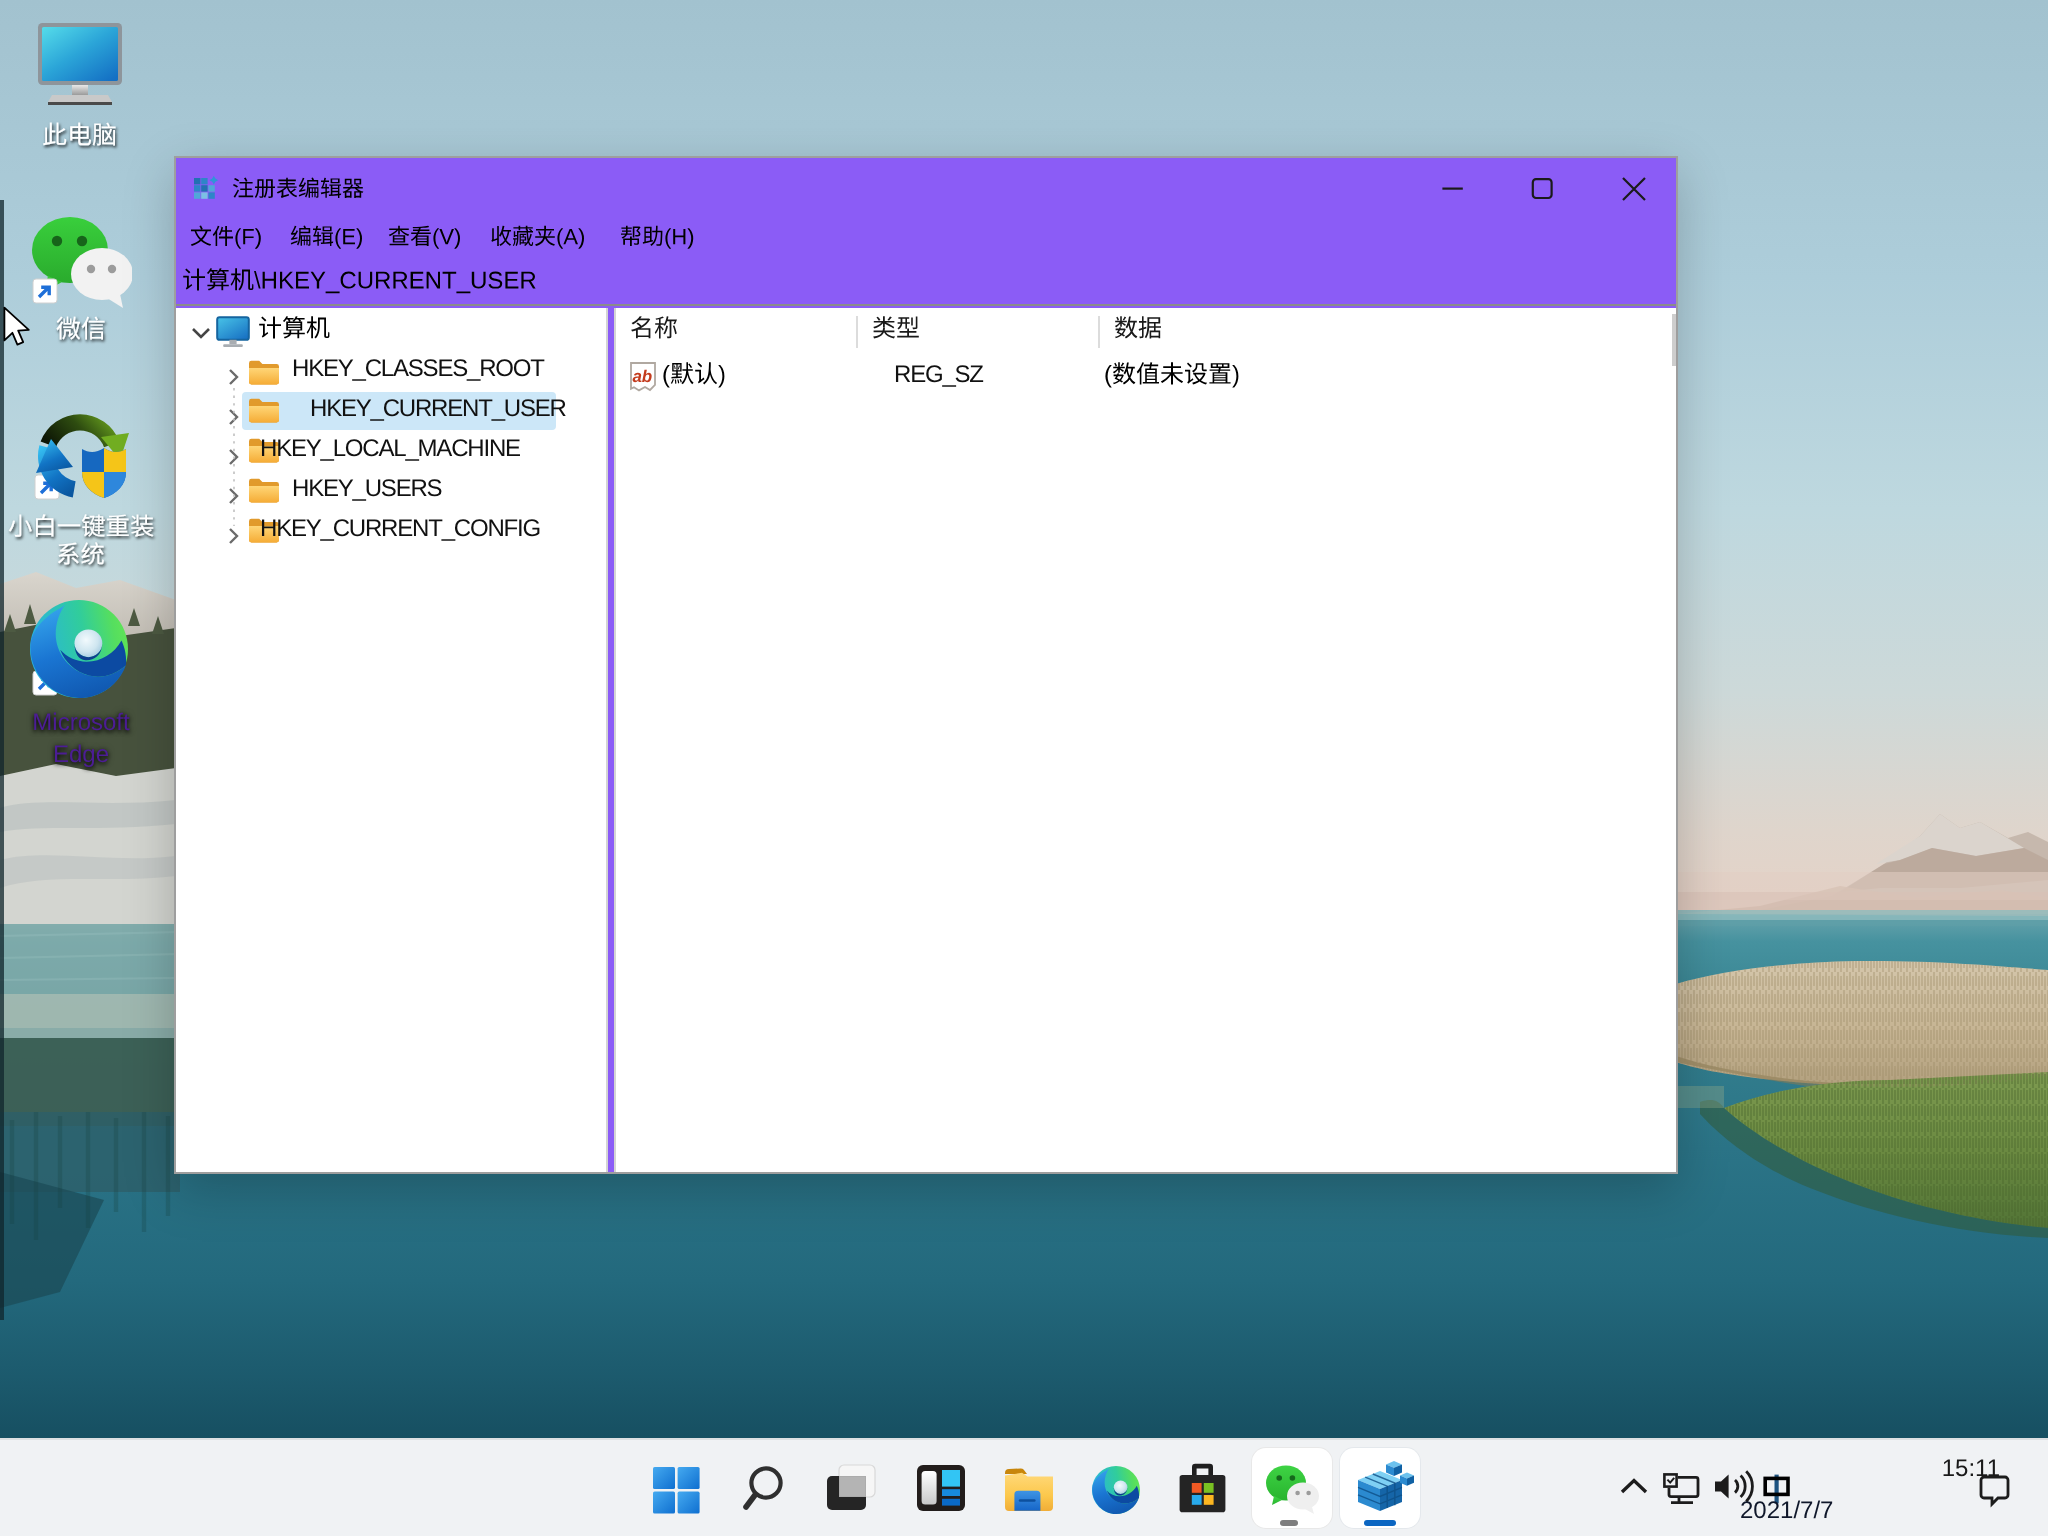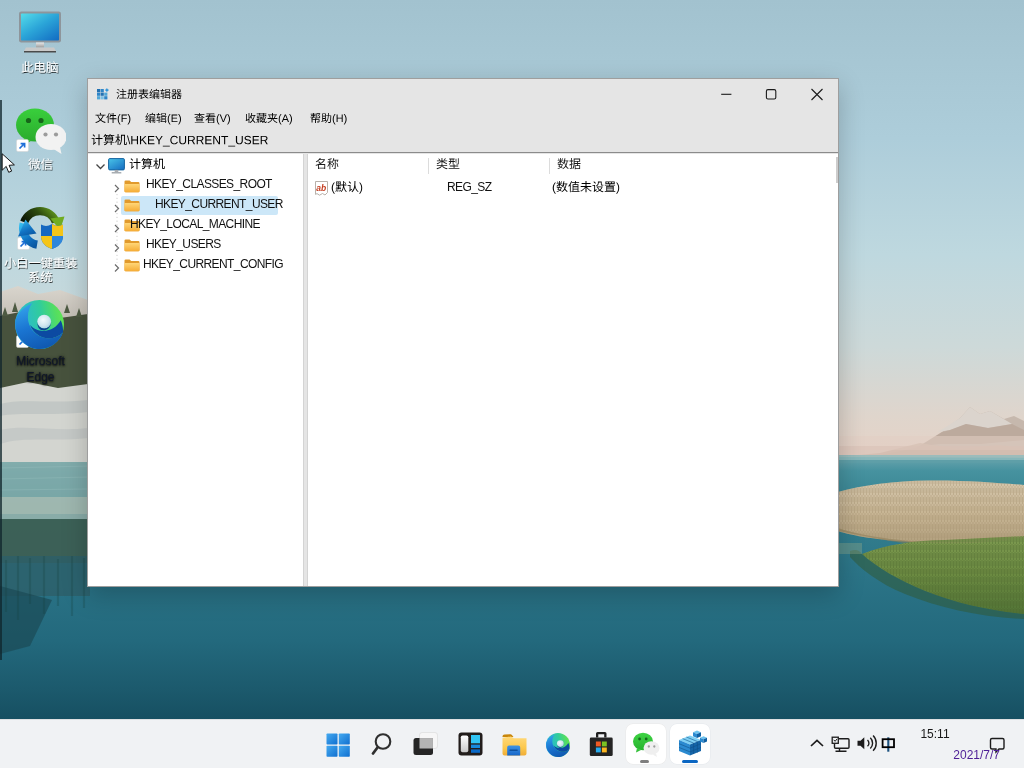--- a/index.html
+++ b/index.html
@@ -1,25 +1,25 @@
 <!DOCTYPE html>
 <html><head><meta charset="utf-8"><title>d</title><style>
 *{margin:0;padding:0;box-sizing:border-box}
 html,body{width:1024px;height:768px;overflow:hidden;font-family:"Liberation Sans",sans-serif;position:relative;background:#9db8c2}
 .abs{position:absolute}
-#win{position:absolute;left:87px;top:78px;width:752px;height:509px;background:#e5e5e5;border:1px solid #9e9e9e;box-shadow:0 8px 24px rgba(0,0,0,0.22)}
+#win{position:absolute;left:87px;top:78px;width:752px;height:509px;background:#8b5cf6;border:1px solid #9e9e9e;box-shadow:0 8px 24px rgba(0,0,0,0.22)}
 #addr{position:absolute;left:0;top:51px;width:750px;height:23px;border-bottom:1px solid #8b8b8b}
 #treepane{position:absolute;left:0;top:75px;width:215px;height:432px;background:#fff}
 #rightpane{position:absolute;left:220px;top:75px;width:530px;height:432px;background:#fff}
 #split1{position:absolute;left:215px;top:75px;width:1px;height:432px;background:#d4d4d4}
 #split2{position:absolute;left:219px;top:75px;width:1px;height:432px;background:#d4d4d4}
 .hkey{position:absolute;font-size:12px;line-height:14px;color:#111;letter-spacing:-0.6px;white-space:pre}
 #taskbar{position:absolute;left:0;top:719px;width:1024px;height:49px;background:#f0f2f4;border-top:1px solid #dde0e2}
 .tile{position:absolute;top:724px;width:40px;height:40px;border-radius:7px;background:#fff}
-.lbl{color:#0f172a;font-size:12px;text-shadow:0 1px 2px rgba(0,0,0,.95),0 0 3px rgba(0,0,0,.5);position:absolute;text-align:center;white-space:nowrap}
+.lbl{color:#4c1d95;font-size:12px;text-shadow:0 1px 2px rgba(0,0,0,.95),0 0 3px rgba(0,0,0,.5);position:absolute;text-align:center;white-space:nowrap}
 </style></head><body>
 <svg class="abs" style="left:0;top:0" width="1024" height="768" viewBox="0 0 1024 768">
 <defs>
 <linearGradient id="sky" x1="0" y1="0" x2="0" y2="1">
  <stop offset="0" stop-color="#a2c2cf"></stop>
         <stop offset="0.3" stop-color="#adcdda"></stop>
  <stop offset="0.55" stop-color="#bed8df"></stop>
         <stop offset="0.75" stop-color="#cdd9d9"></stop>
  <stop offset="0.9" stop-color="#dfd5cc"></stop>
         <stop offset="1" stop-color="#e6d2c6"></stop>
@@ -280,21 +280,21 @@
           <stop offset="1" stop-color="#f5ac36"></stop>
         </linearGradient>
       </defs>
 <path d="M0.5,2.6 a1.2,1.2 0 0 1 1.2,-1.2 L5.6,1.4 L7.2,3 L14.3,3 a1.2,1.2 0 0 1 1.2,1.2 L15.5,12 a1.2,1.2 0 0 1 -1.2,1.2 L1.7,13.2 a1.2,1.2 0 0 1 -1.2,-1.2 Z" fill="#e19a2c"></path>
 <path d="M0.5,5 L15.5,5 L15.5,12 a1.2,1.2 0 0 1 -1.2,1.2 L1.7,13.2 a1.2,1.2 0 0 1 -1.2,-1.2 Z" fill="url(#fg4)"></path>
 </svg>
     <div class="hkey" style="left:58px;top:98.4px">HKEY_CLASSES_ROOT</div>
     <div class="hkey" style="left:67px;top:118.3px">HKEY_CURRENT_USER</div>
     <div class="hkey" style="left:42px;top:138.2px">HKEY_LOCAL_MACHINE</div>
     <div class="hkey" style="left:58px;top:158.1px">HKEY_USERS</div>
-    <div class="hkey" style="left:55px;top:178.0px">HKEY_CURRENT_CONFIG</div>
+    <div class="hkey" style="left:42px;top:178.0px">HKEY_CURRENT_CONFIG</div>
     <div class="abs" style="left:340px;top:79px;width:1px;height:16px;background:#dcdcdc"></div>
     <div class="abs" style="left:461px;top:79px;width:1px;height:16px;background:#dcdcdc"></div>
     <div class="abs" style="left:747.5px;top:78px;width:2px;height:26px;background:#cdcdcd"></div>
     <svg class="abs" style="left:226px;top:102px" width="15" height="15" viewBox="0 0 15 15">
 <path d="M1.5,0.5 L13.5,0.5 L13.5,11.5 L11,14 L8.5,12.5 L5.5,14.2 L3,12.6 L1.5,13.4 Z" fill="#fff" stroke="#b0a8a0" stroke-width="0.9"></path>
 <text x="2.2" y="10.2" font-family="Liberation Sans" font-weight="bold" font-style="italic" font-size="8.5" fill="#c43c1e">ab</text>
 </svg>
     <div class="hkey" style="left:359px;top:101.2px">REG_SZ</div>
   </div>
 <div id="taskbar"></div>
@@ -469,22 +469,22 @@
   </svg>
 <svg style="position:absolute;left:557px;top:154.8px;overflow:visible" width="26" height="18">
     <path transform="translate(0,13.2)" d="M5.3 -9.9C5.1 -9.4 4.7 -8.7 4.4 -8.3L5.0 -8.0C5.3 -8.4 5.7 -9.0 6.1 -9.5ZM1.1 -9.5C1.4 -9.0 1.7 -8.4 1.8 -7.9L2.5 -8.2C2.4 -8.7 2.1 -9.3 1.7 -9.8ZM4.9 -3.1C4.6 -2.5 4.3 -2.0 3.8 -1.5C3.3 -1.7 2.9 -2.0 2.4 -2.2C2.6 -2.4 2.8 -2.8 3.0 -3.1ZM1.3 -1.8C1.9 -1.6 2.6 -1.3 3.2 -1.0C2.4 -0.4 1.5 -0.1 0.5 0.2C0.6 0.3 0.8 0.6 0.9 0.9C2.0 0.6 3.0 0.1 3.9 -0.6C4.3 -0.4 4.7 -0.1 4.9 0.1L5.5 -0.5C5.2 -0.7 4.9 -0.9 4.5 -1.1C5.1 -1.8 5.6 -2.7 5.9 -3.7L5.4 -3.9L5.3 -3.9H3.3L3.6 -4.5L2.8 -4.6C2.7 -4.4 2.6 -4.1 2.5 -3.9H0.8V-3.1H2.1C1.8 -2.6 1.6 -2.2 1.3 -1.8ZM3.1 -10.1V-7.8H0.6V-7.1H2.8C2.2 -6.3 1.3 -5.6 0.5 -5.2C0.6 -5.1 0.9 -4.7 1.0 -4.5C1.7 -4.9 2.5 -5.6 3.1 -6.3V-4.8H3.9V-6.5C4.5 -6.1 5.2 -5.5 5.5 -5.2L6.0 -5.9C5.7 -6.1 4.7 -6.7 4.1 -7.1H6.4V-7.8H3.9V-10.1ZM7.5 -10.0C7.2 -7.9 6.7 -5.9 5.8 -4.6C6.0 -4.5 6.3 -4.2 6.5 -4.0C6.8 -4.5 7.0 -5.0 7.3 -5.6C7.5 -4.4 7.9 -3.3 8.3 -2.4C7.7 -1.2 6.7 -0.4 5.4 0.3C5.6 0.4 5.8 0.8 5.9 1.0C7.1 0.3 8.1 -0.5 8.8 -1.5C9.4 -0.5 10.1 0.3 11.1 0.9C11.2 0.6 11.5 0.3 11.7 0.1C10.7 -0.4 9.9 -1.3 9.3 -2.4C9.9 -3.6 10.3 -5.1 10.6 -6.9H11.4V-7.8H8.0C8.1 -8.4 8.3 -9.1 8.4 -9.9ZM9.7 -6.9C9.5 -5.5 9.2 -4.3 8.8 -3.3C8.3 -4.4 8.0 -5.6 7.8 -6.9Z M17.8 -2.9V1.0H18.6V0.5H22.3V0.9H23.1V-2.9H20.8V-4.3H23.5V-5.1H20.8V-6.4H23.1V-9.6H16.7V-5.9C16.7 -4.0 16.6 -1.4 15.4 0.4C15.6 0.5 16.0 0.8 16.1 0.9C17.1 -0.5 17.5 -2.6 17.6 -4.3H20.0V-2.9ZM17.6 -8.8H22.2V-7.2H17.6ZM17.6 -6.4H20.0V-5.1H17.6L17.6 -5.9ZM18.6 -0.3V-2.1H22.3V-0.3ZM14.0 -10.1V-7.7H12.5V-6.8H14.0V-4.2C13.4 -4.0 12.8 -3.8 12.3 -3.7L12.6 -2.8L14.0 -3.3V-0.2C14.0 0.0 13.9 0.0 13.8 0.0C13.7 0.1 13.2 0.1 12.7 0.0C12.8 0.3 12.9 0.7 12.9 0.9C13.7 0.9 14.1 0.9 14.4 0.7C14.7 0.6 14.8 0.3 14.8 -0.2V-3.6L16.2 -4.0L16.1 -4.8L14.8 -4.4V-6.8H16.2V-7.7H14.8V-10.1Z" fill="#1a1a1a"></path>
   </svg>
 <svg style="position:absolute;left:331px;top:178.3px;overflow:visible" width="34" height="18">
     <path transform="translate(0,13.2)" d="M0.7 -3.1Q0.7 -4.8 1.3 -6.2Q1.8 -7.5 2.9 -8.7H3.9Q2.8 -7.5 2.3 -6.1Q1.8 -4.7 1.8 -3.1Q1.8 -1.5 2.3 -0.1Q2.8 1.2 3.9 2.5H2.9Q1.8 1.3 1.3 -0.1Q0.7 -1.4 0.7 -3.1Z M13.1 -9.1C13.6 -8.5 14.2 -7.7 14.4 -7.2L15.1 -7.6C14.8 -8.1 14.2 -8.9 13.7 -9.5ZM6.0 -8.4C6.2 -7.8 6.3 -7.1 6.3 -6.6L6.8 -6.7C6.8 -7.2 6.6 -7.9 6.4 -8.5ZM6.4 -1.4C6.5 -0.8 6.6 0.1 6.6 0.7L7.2 0.6C7.2 0.0 7.1 -0.8 7.0 -1.5ZM7.6 -1.4C7.8 -0.8 8.0 -0.0 8.0 0.5L8.6 0.3C8.6 -0.2 8.4 -0.9 8.2 -1.5ZM8.8 -1.5C9.0 -1.0 9.3 -0.4 9.3 0.0L9.9 -0.2C9.9 -0.6 9.6 -1.2 9.4 -1.7ZM5.4 -1.7C5.1 -1.1 4.8 -0.1 4.4 0.4L5.0 0.7C5.4 0.1 5.7 -0.8 6.0 -1.4ZM8.4 -8.5C8.3 -8.0 8.1 -7.1 7.9 -6.6L8.3 -6.4C8.5 -6.9 8.8 -7.7 9.0 -8.3ZM12.2 -10.1V-7.3L12.2 -6.6H10.2V-5.8H12.1C12.0 -3.8 11.5 -1.5 9.7 0.4C10.0 0.5 10.3 0.7 10.4 0.9C11.7 -0.5 12.4 -2.2 12.7 -3.8C13.2 -1.8 14.0 -0.1 15.1 0.9C15.3 0.7 15.6 0.4 15.8 0.2C14.3 -0.9 13.4 -3.2 13.0 -5.8H15.4V-6.6H13.0L13.0 -7.3V-10.1ZM5.8 -9.0H7.2V-6.1H5.8ZM7.8 -9.0H9.1V-6.1H7.8ZM5.0 -4.5V-3.8H7.1V-2.9L4.7 -2.7L4.8 -1.9C6.1 -2.0 8.1 -2.2 10.0 -2.3L10.0 -3.0L7.9 -2.9V-3.8H9.8V-4.5H7.9V-5.4H9.8V-9.7H5.1V-5.4H7.1V-4.5Z M17.7 -9.3C18.3 -8.7 19.1 -8.0 19.5 -7.5L20.1 -8.2C19.7 -8.6 18.9 -9.3 18.3 -9.9ZM23.5 -10.1C23.4 -6.0 23.5 -1.8 20.5 0.3C20.7 0.5 21.0 0.8 21.1 1.0C22.8 -0.2 23.6 -1.9 24.0 -3.9C24.4 -2.2 25.3 -0.2 27.0 0.9C27.1 0.7 27.4 0.5 27.6 0.3C25.0 -1.4 24.4 -5.2 24.3 -6.4C24.4 -7.6 24.4 -8.8 24.4 -10.1ZM16.6 -6.3V-5.4H18.6V-1.3C18.6 -0.8 18.2 -0.3 17.9 -0.2C18.1 -0.0 18.3 0.3 18.4 0.5C18.6 0.3 18.9 0.0 21.2 -1.6C21.1 -1.8 21.0 -2.1 20.9 -2.4L19.5 -1.4V-6.3Z M31.2 -3.1Q31.2 -1.4 30.7 -0.1Q30.2 1.3 29.1 2.5H28.1Q29.2 1.3 29.7 -0.1Q30.2 -1.5 30.2 -3.1Q30.2 -4.7 29.7 -6.1Q29.2 -7.5 28.1 -8.7H29.1Q30.2 -7.5 30.7 -6.1Q31.2 -4.8 31.2 -3.1Z" fill="#000"></path>
   </svg>
 <svg style="position:absolute;left:552px;top:178.3px;overflow:visible" width="70" height="18">
     <path transform="translate(0,13.2)" d="M0.7 -3.1Q0.7 -4.8 1.3 -6.2Q1.8 -7.5 2.9 -8.7H3.9Q2.8 -7.5 2.3 -6.1Q1.8 -4.7 1.8 -3.1Q1.8 -1.5 2.3 -0.1Q2.8 1.2 3.9 2.5H2.9Q1.8 1.3 1.3 -0.1Q0.7 -1.4 0.7 -3.1Z M9.3 -9.9C9.1 -9.4 8.7 -8.7 8.4 -8.3L9.0 -8.0C9.3 -8.4 9.7 -9.0 10.1 -9.5ZM5.1 -9.5C5.4 -9.0 5.7 -8.4 5.8 -7.9L6.5 -8.2C6.4 -8.7 6.0 -9.3 5.7 -9.8ZM8.9 -3.1C8.6 -2.5 8.3 -2.0 7.8 -1.5C7.3 -1.7 6.9 -2.0 6.4 -2.2C6.6 -2.4 6.8 -2.8 7.0 -3.1ZM5.3 -1.8C5.9 -1.6 6.6 -1.3 7.2 -1.0C6.4 -0.4 5.5 -0.1 4.5 0.2C4.6 0.3 4.8 0.6 4.9 0.9C6.0 0.6 7.0 0.1 7.9 -0.6C8.3 -0.4 8.7 -0.1 8.9 0.1L9.5 -0.5C9.2 -0.7 8.9 -0.9 8.5 -1.1C9.1 -1.8 9.6 -2.7 9.9 -3.7L9.4 -3.9L9.3 -3.9H7.3L7.6 -4.5L6.8 -4.6C6.7 -4.4 6.6 -4.1 6.5 -3.9H4.8V-3.1H6.1C5.8 -2.6 5.6 -2.2 5.3 -1.8ZM7.1 -10.1V-7.8H4.6V-7.1H6.8C6.2 -6.3 5.3 -5.6 4.5 -5.2C4.6 -5.1 4.8 -4.7 5.0 -4.5C5.7 -4.9 6.5 -5.6 7.1 -6.3V-4.8H7.9V-6.5C8.5 -6.1 9.2 -5.5 9.5 -5.2L10.0 -5.9C9.7 -6.1 8.7 -6.7 8.1 -7.1H10.4V-7.8H7.9V-10.1ZM11.5 -10.0C11.2 -7.9 10.7 -5.9 9.8 -4.6C10.0 -4.5 10.3 -4.2 10.5 -4.0C10.8 -4.5 11.0 -5.0 11.3 -5.6C11.5 -4.4 11.9 -3.3 12.3 -2.4C11.7 -1.2 10.7 -0.4 9.4 0.3C9.6 0.4 9.8 0.8 9.9 1.0C11.1 0.3 12.1 -0.5 12.8 -1.5C13.4 -0.5 14.1 0.3 15.0 0.9C15.2 0.6 15.5 0.3 15.7 0.1C14.7 -0.4 13.9 -1.3 13.2 -2.4C13.9 -3.6 14.3 -5.1 14.6 -6.9H15.4V-7.8H12.0C12.1 -8.4 12.3 -9.1 12.4 -9.9ZM13.7 -6.9C13.5 -5.5 13.2 -4.3 12.8 -3.3C12.3 -4.4 12.0 -5.6 11.8 -6.9Z M23.2 -10.1C23.1 -9.7 23.1 -9.3 23.0 -8.9H19.9V-8.1H22.9C22.8 -7.6 22.7 -7.3 22.7 -6.9H20.6V-0.2H19.4V0.6H27.5V-0.2H26.4V-6.9H23.5C23.6 -7.3 23.7 -7.6 23.7 -8.1H27.1V-8.9H23.9L24.1 -10.0ZM21.4 -0.2V-1.2H25.6V-0.2ZM21.4 -4.5H25.6V-3.5H21.4ZM21.4 -5.2V-6.2H25.6V-5.2ZM21.4 -2.9H25.6V-1.8H21.4ZM19.2 -10.1C18.5 -8.2 17.5 -6.5 16.4 -5.3C16.5 -5.1 16.8 -4.6 16.9 -4.4C17.2 -4.8 17.6 -5.2 17.9 -5.7V1.0H18.7V-7.1C19.2 -7.9 19.6 -8.9 20.0 -9.8Z M33.5 -10.1V-8.1H29.6V-7.2H33.5V-5.1H28.7V-4.3H33.0C31.9 -2.7 30.1 -1.2 28.4 -0.5C28.6 -0.3 28.9 0.1 29.1 0.3C30.6 -0.5 32.3 -2.0 33.5 -3.6V1.0H34.5V-3.6C35.6 -2.0 37.3 -0.5 38.9 0.3C39.1 0.1 39.4 -0.3 39.6 -0.5C37.9 -1.2 36.1 -2.7 35.0 -4.3H39.3V-5.1H34.5V-7.2H38.5V-8.1H34.5V-10.1Z M41.5 -9.3C42.1 -8.7 42.9 -7.9 43.3 -7.4L43.9 -8.1C43.5 -8.6 42.7 -9.3 42.0 -9.9ZM40.5 -6.3V-5.4H42.2V-1.1C42.2 -0.6 41.8 -0.2 41.6 -0.0C41.8 0.1 42.0 0.5 42.1 0.7C42.3 0.5 42.6 0.2 44.7 -1.3C44.6 -1.5 44.5 -1.9 44.4 -2.1L43.1 -1.1V-6.3ZM45.9 -9.6V-8.3C45.9 -7.4 45.6 -6.4 44.0 -5.7C44.2 -5.6 44.5 -5.2 44.6 -5.0C46.4 -5.9 46.7 -7.2 46.7 -8.3V-8.8H48.9V-6.9C48.9 -6.0 49.0 -5.6 49.9 -5.6C50.0 -5.6 50.6 -5.6 50.8 -5.6C51.0 -5.6 51.3 -5.6 51.4 -5.7C51.4 -5.9 51.3 -6.2 51.3 -6.5C51.2 -6.4 50.9 -6.4 50.8 -6.4C50.6 -6.4 50.1 -6.4 49.9 -6.4C49.7 -6.4 49.7 -6.5 49.7 -6.9V-9.6ZM49.7 -3.9C49.2 -3.0 48.6 -2.2 47.8 -1.5C47.0 -2.2 46.3 -3.0 45.9 -3.9ZM44.6 -4.8V-3.9H45.2L45.1 -3.9C45.5 -2.8 46.2 -1.8 47.1 -1.0C46.2 -0.5 45.1 -0.1 44.1 0.2C44.3 0.4 44.4 0.7 44.5 1.0C45.7 0.6 46.8 0.2 47.8 -0.5C48.7 0.2 49.8 0.7 51.0 1.0C51.1 0.7 51.4 0.4 51.6 0.2C50.4 -0.0 49.4 -0.5 48.5 -1.0C49.5 -1.9 50.3 -3.1 50.8 -4.6L50.3 -4.8L50.1 -4.8Z M59.8 -9.0H61.8V-7.9H59.8ZM57.0 -9.0H59.0V-7.9H57.0ZM54.3 -9.0H56.2V-7.9H54.3ZM54.3 -5.1V-0.1H52.7V0.6H63.3V-0.1H61.7V-5.1H57.9L58.1 -5.8H63.1V-6.5H58.2L58.4 -7.2H62.7V-9.6H53.4V-7.2H57.4L57.3 -6.5H52.8V-5.8H57.2L57.1 -5.1ZM55.1 -0.1V-0.8H60.8V-0.1ZM55.1 -3.3H60.8V-2.6H55.1ZM55.1 -3.8V-4.5H60.8V-3.8ZM55.1 -2.1H60.8V-1.4H55.1Z M67.2 -3.1Q67.2 -1.4 66.7 -0.1Q66.2 1.3 65.1 2.5H64.1Q65.2 1.3 65.7 -0.1Q66.2 -1.5 66.2 -3.1Q66.2 -4.7 65.7 -6.1Q65.2 -7.5 64.1 -8.7H65.1Q66.2 -7.5 66.7 -6.1Q67.2 -4.8 67.2 -3.1Z" fill="#000"></path>
   </svg>
-<div class="abs" style="left:870px;top:726.5px;width:130px;text-align:center;font-size:12px;color:#191919">15:11</div>
-<div class="abs" style="left:870px;top:747.5px;width:130px;text-align:right;font-size:12px;color:#4c1d95">2021/7/7</div>
+<div class="abs" style="left:870px;top:726.5px;width:130px;text-align:right;font-size:12px;color:#191919">15:11</div>
+<div class="abs" style="left:870px;top:747.5px;width:130px;text-align:left;font-size:12px;color:#0f172a">2021/7/7</div>
 <svg style="position:absolute;left:21.2px;top:58.2px;overflow:visible" width="40" height="19">
     <path transform="translate(0,13.8)" d="M0.6 -0.2 0.7 0.8C2.3 0.5 4.6 0.1 6.7 -0.3L6.6 -1.2L4.9 -0.9V-5.7H6.6V-6.6H4.9V-10.5H3.9V-0.7L2.5 -0.5V-8.0H1.6V-0.3ZM7.3 -10.5V-1.1C7.3 0.2 7.6 0.6 8.7 0.6C9.0 0.6 10.4 0.6 10.7 0.6C11.8 0.6 12.0 -0.1 12.1 -2.1C11.9 -2.2 11.5 -2.4 11.2 -2.6C11.2 -0.8 11.1 -0.3 10.6 -0.3C10.3 -0.3 9.1 -0.3 8.9 -0.3C8.3 -0.3 8.2 -0.4 8.2 -1.1V-5.0C9.5 -5.6 10.8 -6.3 11.7 -7.0L10.9 -7.8C10.3 -7.2 9.3 -6.5 8.2 -5.9V-10.5Z M18.1 -5.1V-3.3H15.1V-5.1ZM19.1 -5.1H22.4V-3.3H19.1ZM18.1 -6.0H15.1V-7.8H18.1ZM19.1 -6.0V-7.8H22.4V-6.0ZM14.1 -8.7V-1.6H15.1V-2.4H18.1V-1.1C18.1 0.4 18.6 0.8 20.0 0.8C20.3 0.8 22.4 0.8 22.7 0.8C24.1 0.8 24.4 0.1 24.5 -1.8C24.2 -1.9 23.8 -2.0 23.6 -2.2C23.5 -0.6 23.4 -0.2 22.7 -0.2C22.2 -0.2 20.4 -0.2 20.0 -0.2C19.3 -0.2 19.1 -0.3 19.1 -1.0V-2.4H23.3V-8.7H19.1V-10.5H18.1V-8.7Z M34.1 -7.4C33.9 -6.6 33.6 -5.7 33.3 -4.9C32.8 -5.6 32.3 -6.2 31.9 -6.8L31.2 -6.3C31.8 -5.7 32.4 -4.9 32.9 -4.1C32.4 -3.2 31.8 -2.4 31.1 -1.7C31.3 -1.6 31.6 -1.2 31.8 -1.1C32.4 -1.7 32.9 -2.5 33.4 -3.4C33.9 -2.7 34.2 -2.0 34.5 -1.5L35.1 -2.1C34.9 -2.6 34.4 -3.4 33.8 -4.2C34.3 -5.1 34.6 -6.2 35.0 -7.2ZM32.1 -10.2C32.5 -9.7 32.8 -9.1 33.0 -8.6H29.8V-7.7H36.8V-8.6H33.6L33.9 -8.7C33.7 -9.2 33.3 -10.0 33.0 -10.5ZM35.6 -6.8V-0.6H31.0V-6.7H30.1V0.3H35.6V1.0H36.5V-6.8ZM28.6 -9.3V-7.1H26.9V-9.3ZM26.1 -10.1V-5.4C26.1 -3.7 26.1 -1.2 25.4 0.5C25.5 0.6 25.9 0.9 26.1 1.1C26.6 -0.2 26.8 -1.9 26.9 -3.4H28.6V-0.1C28.6 0.0 28.5 0.1 28.4 0.1C28.2 0.1 27.9 0.1 27.4 0.1C27.6 0.3 27.7 0.7 27.7 0.9C28.3 0.9 28.7 0.9 29.0 0.7C29.3 0.6 29.4 0.3 29.4 -0.1V-10.1ZM28.6 -6.3V-4.2H26.9L26.9 -5.4V-6.3Z" fill="#fff" filter="url(#dsh)"></path>
   </svg>
 <svg style="position:absolute;left:28.0px;top:155.2px;overflow:visible" width="27" height="19">
     <path transform="translate(0,13.8)" d="M2.5 -10.5C2.0 -9.7 1.1 -8.7 0.4 -8.0C0.5 -7.9 0.7 -7.5 0.9 -7.3C1.8 -8.1 2.7 -9.2 3.3 -10.2ZM4.1 -4.0V-2.5C4.1 -1.7 4.0 -0.5 3.2 0.3C3.3 0.5 3.7 0.8 3.8 1.0C4.7 -0.0 4.9 -1.5 4.9 -2.5V-3.2H6.5V-1.8C6.5 -1.3 6.3 -1.1 6.2 -1.0C6.3 -0.8 6.5 -0.4 6.5 -0.2C6.7 -0.4 7.0 -0.7 8.5 -1.7C8.4 -1.8 8.3 -2.1 8.3 -2.4L7.3 -1.8V-4.0ZM9.2 -7.1H10.7C10.6 -5.6 10.3 -4.2 9.9 -3.1C9.5 -4.2 9.2 -5.4 9.1 -6.6ZM3.6 -5.6V-4.8H7.7V-4.9C7.9 -4.7 8.1 -4.5 8.2 -4.4C8.3 -4.6 8.5 -4.9 8.6 -5.2C8.8 -4.1 9.1 -3.0 9.4 -2.1C8.8 -1.1 8.1 -0.3 7.1 0.3C7.3 0.5 7.6 0.9 7.7 1.0C8.6 0.4 9.2 -0.3 9.8 -1.2C10.2 -0.3 10.8 0.5 11.5 1.0C11.6 0.7 11.9 0.4 12.1 0.2C11.3 -0.3 10.7 -1.1 10.3 -2.1C10.9 -3.4 11.3 -5.1 11.6 -7.1H12.0V-7.9H9.4C9.6 -8.7 9.7 -9.5 9.8 -10.4L8.9 -10.5C8.7 -8.6 8.4 -6.7 7.7 -5.4V-5.6ZM3.8 -9.5V-6.5H7.7V-9.5H7.0V-7.3H6.1V-10.5H5.4V-7.3H4.4V-9.5ZM2.7 -8.0C2.1 -6.7 1.2 -5.4 0.2 -4.5C0.4 -4.2 0.7 -3.8 0.8 -3.6C1.1 -4.0 1.5 -4.4 1.8 -4.9V1.0H2.7V-6.2C3.0 -6.7 3.3 -7.2 3.6 -7.7Z M17.3 -6.6V-5.9H23.4V-6.6ZM17.3 -4.9V-4.1H23.4V-4.9ZM16.4 -8.4V-7.6H24.3V-8.4ZM19.3 -10.2C19.6 -9.7 20.0 -9.0 20.1 -8.5L21.0 -8.9C20.8 -9.3 20.4 -10.0 20.1 -10.5ZM17.1 -3.0V1.0H17.9V0.5H22.6V1.0H23.5V-3.0ZM17.9 -0.3V-2.3H22.6V-0.3ZM15.7 -10.5C15.1 -8.6 14.0 -6.7 12.9 -5.5C13.1 -5.2 13.3 -4.8 13.4 -4.6C13.8 -5.1 14.2 -5.6 14.6 -6.2V1.0H15.5V-7.7C15.9 -8.5 16.2 -9.3 16.5 -10.2Z" fill="#fff" filter="url(#dsh)"></path>
   </svg>
 <svg style="position:absolute;left:3.9px;top:253.6px;overflow:visible" width="75" height="18">
     <path transform="translate(0,13.4)" d="M5.7 -10.1V-0.3C5.7 -0.0 5.6 0.0 5.3 0.0C5.1 0.0 4.2 0.1 3.3 0.0C3.4 0.3 3.6 0.7 3.7 1.0C4.8 1.0 5.6 1.0 6.0 0.8C6.5 0.7 6.6 0.4 6.6 -0.3V-10.1ZM8.6 -7.0C9.7 -5.2 10.6 -2.9 10.9 -1.5L11.9 -1.9C11.6 -3.3 10.6 -5.6 9.5 -7.3ZM2.5 -7.2C2.2 -5.6 1.5 -3.5 0.4 -2.2C0.6 -2.1 1.0 -1.8 1.3 -1.7C2.4 -3.0 3.1 -5.2 3.5 -7.0Z M17.6 -10.3C17.5 -9.7 17.2 -8.9 17.0 -8.3H14.0V1.0H14.9V0.1H21.7V0.9H22.7V-8.3H18.0C18.2 -8.8 18.5 -9.5 18.8 -10.1ZM14.9 -0.8V-3.7H21.7V-0.8ZM14.9 -4.6V-7.4H21.7V-4.6Z M24.9 -5.3V-4.3H36.1V-5.3Z M37.2 -4.2V-3.4H38.6V-1.0C38.6 -0.4 38.2 -0.0 38.0 0.1C38.2 0.3 38.4 0.6 38.5 0.8C38.7 0.6 39.0 0.4 40.9 -1.0C40.8 -1.1 40.7 -1.4 40.6 -1.6L39.4 -0.8V-3.4H40.7V-4.2H39.4V-5.9H40.6V-6.7H37.7C38.0 -7.1 38.3 -7.5 38.5 -8.0H40.7V-8.9H38.9C39.1 -9.3 39.2 -9.7 39.3 -10.1L38.5 -10.3C38.2 -9.1 37.6 -7.9 36.9 -7.1C37.1 -6.9 37.4 -6.5 37.5 -6.3L37.7 -6.6V-5.9H38.6V-4.2ZM43.7 -9.3V-8.6H45.1V-7.6H43.3V-6.9H45.1V-5.9H43.7V-5.3H45.1V-4.3H43.6V-3.6H45.1V-2.6H43.3V-1.9H45.1V-0.4H45.8V-1.9H48.1V-2.6H45.8V-3.6H47.8V-4.3H45.8V-5.3H47.6V-6.9H48.4V-7.6H47.6V-9.3H45.8V-10.2H45.1V-9.3ZM45.8 -6.9H46.9V-5.9H45.8ZM45.8 -7.6V-8.6H46.9V-7.6ZM41.1 -5.0C41.1 -5.0 41.2 -5.1 41.3 -5.2H42.6C42.5 -4.2 42.3 -3.3 42.1 -2.6C41.9 -3.0 41.7 -3.5 41.6 -4.1L41.0 -3.8C41.2 -3.0 41.5 -2.3 41.8 -1.7C41.4 -0.7 40.8 -0.0 40.1 0.4C40.3 0.6 40.5 0.8 40.6 1.0C41.3 0.6 41.8 -0.1 42.2 -0.9C43.3 0.5 44.8 0.8 46.5 0.8H48.1C48.1 0.6 48.3 0.2 48.4 0.0C48.0 0.0 46.8 0.0 46.5 0.0C45.0 0.0 43.6 -0.3 42.6 -1.7C43.0 -2.8 43.2 -4.2 43.3 -5.9L42.9 -6.0L42.7 -6.0H42.0C42.5 -6.9 43.0 -8.1 43.4 -9.3L42.9 -9.7L42.7 -9.5H40.9V-8.7H42.4C42.0 -7.6 41.6 -6.7 41.4 -6.4C41.2 -6.0 40.9 -5.7 40.7 -5.6C40.8 -5.5 41.0 -5.1 41.1 -5.0Z M50.7 -6.6V-2.8H54.4V-2.0H50.3V-1.2H54.4V-0.2H49.4V0.6H60.4V-0.2H55.3V-1.2H59.6V-2.0H55.3V-2.8H59.1V-6.6H55.3V-7.3H60.3V-8.1H55.3V-9.0C56.7 -9.1 58.1 -9.3 59.1 -9.5L58.6 -10.2C56.7 -9.8 53.3 -9.6 50.4 -9.5C50.5 -9.3 50.6 -9.0 50.6 -8.8C51.8 -8.8 53.1 -8.9 54.4 -9.0V-8.1H49.5V-7.3H54.4V-6.6ZM51.6 -4.4H54.4V-3.5H51.6ZM55.3 -4.4H58.2V-3.5H55.3ZM51.6 -5.9H54.4V-5.0H51.6ZM55.3 -5.9H58.2V-5.0H55.3Z M61.8 -9.1C62.4 -8.7 63.0 -8.1 63.3 -7.7L63.9 -8.3C63.6 -8.7 62.9 -9.2 62.4 -9.6ZM66.4 -4.6C66.5 -4.3 66.6 -4.0 66.8 -3.8H61.6V-3.0H65.9C64.7 -2.2 63.0 -1.5 61.5 -1.2C61.6 -1.1 61.9 -0.8 62.0 -0.6C62.7 -0.7 63.5 -1.0 64.2 -1.3V-0.5C64.2 0.0 63.8 0.2 63.5 0.3C63.6 0.5 63.8 0.8 63.8 1.0C64.1 0.9 64.5 0.8 68.0 0.0C68.0 -0.2 68.0 -0.5 68.1 -0.7L65.1 -0.1V-1.7C65.8 -2.1 66.5 -2.5 67.0 -3.0C68.0 -1.0 69.8 0.3 72.2 0.9C72.3 0.7 72.5 0.3 72.7 0.1C71.6 -0.1 70.6 -0.5 69.7 -1.1C70.4 -1.4 71.3 -1.9 71.9 -2.3L71.2 -2.8C70.7 -2.4 69.9 -1.9 69.1 -1.5C68.6 -2.0 68.2 -2.5 67.9 -3.0H72.6V-3.8H67.8C67.7 -4.1 67.4 -4.5 67.2 -4.8ZM68.6 -10.2V-8.6H65.7V-7.8H68.6V-5.8H66.1V-5.0H72.2V-5.8H69.5V-7.8H72.4V-8.6H69.5V-10.2ZM61.5 -5.9 61.8 -5.1 64.3 -6.3V-4.5H65.2V-10.2H64.3V-7.2C63.2 -6.7 62.2 -6.2 61.5 -5.9Z" fill="#fff" filter="url(#dsh)"></path>
   </svg>
 <svg style="position:absolute;left:28.3px;top:268.1px;overflow:visible" width="26" height="18">

